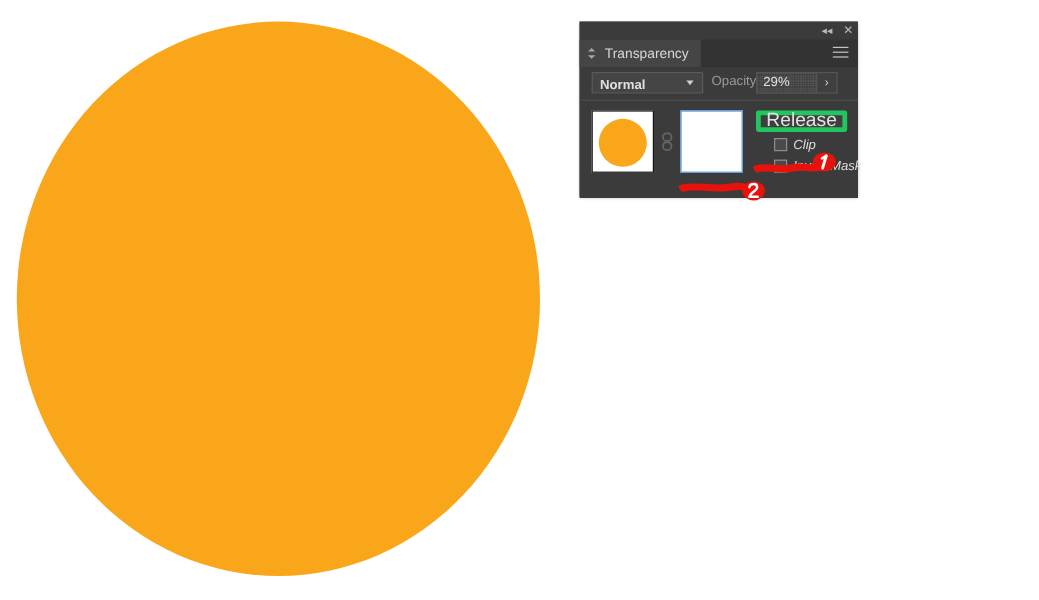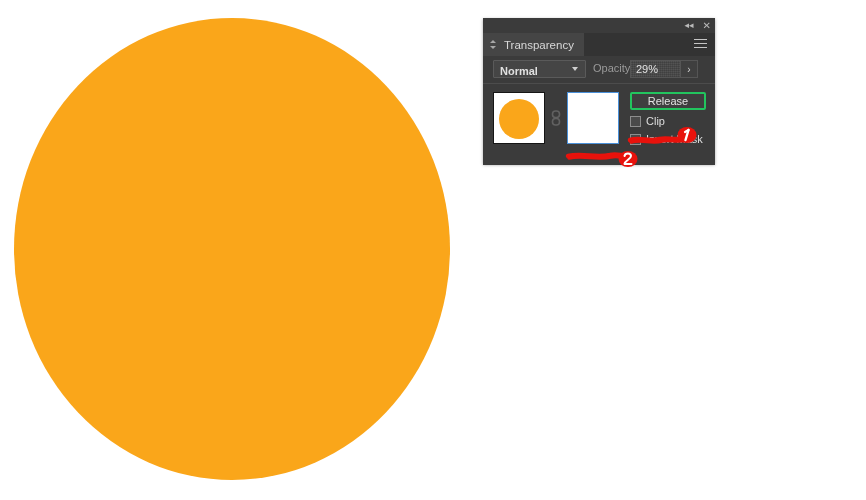--- a/index.html
+++ b/index.html
@@ -243,37 +243,37 @@
     width: 52px; height: 52px;
     background: #ffffff;
     border: 1px solid #4a90d9;
     box-sizing: border-box;
   }
   .release-button {
     position: absolute;
     left: 147px; top: 8px;
     width: 76px; height: 18px;
     background: #3f3f3f;
-    border: 2px solid #22c55e;
+    border: 4px solid #22c55e;
     border-radius: 2px;
     box-sizing: border-box;
     display: flex;
     align-items: center;
     justify-content: center;
     color: #e4e4e4;
-    font-size: 11px;
+    font-size: 16px;
     cursor: default;
   }
   .check-row {
     position: absolute;
-    left: 147px;
-    display: flex;
-    align-items: center;
+    left: 162px;
+    display: flex;
     gap: 5px;
     cursor: default;
+    font-style: italic;
   }
   .check-row.clip-row { top: 31px; }
   .check-row.invert-row { top: 49px; }
   .checkbox-box {
     width: 11px; height: 11px;
     background: #4a4a4a;
     border: 1px solid #8d8d8d;
     box-sizing: border-box;
     flex: 0 0 auto;
   }

